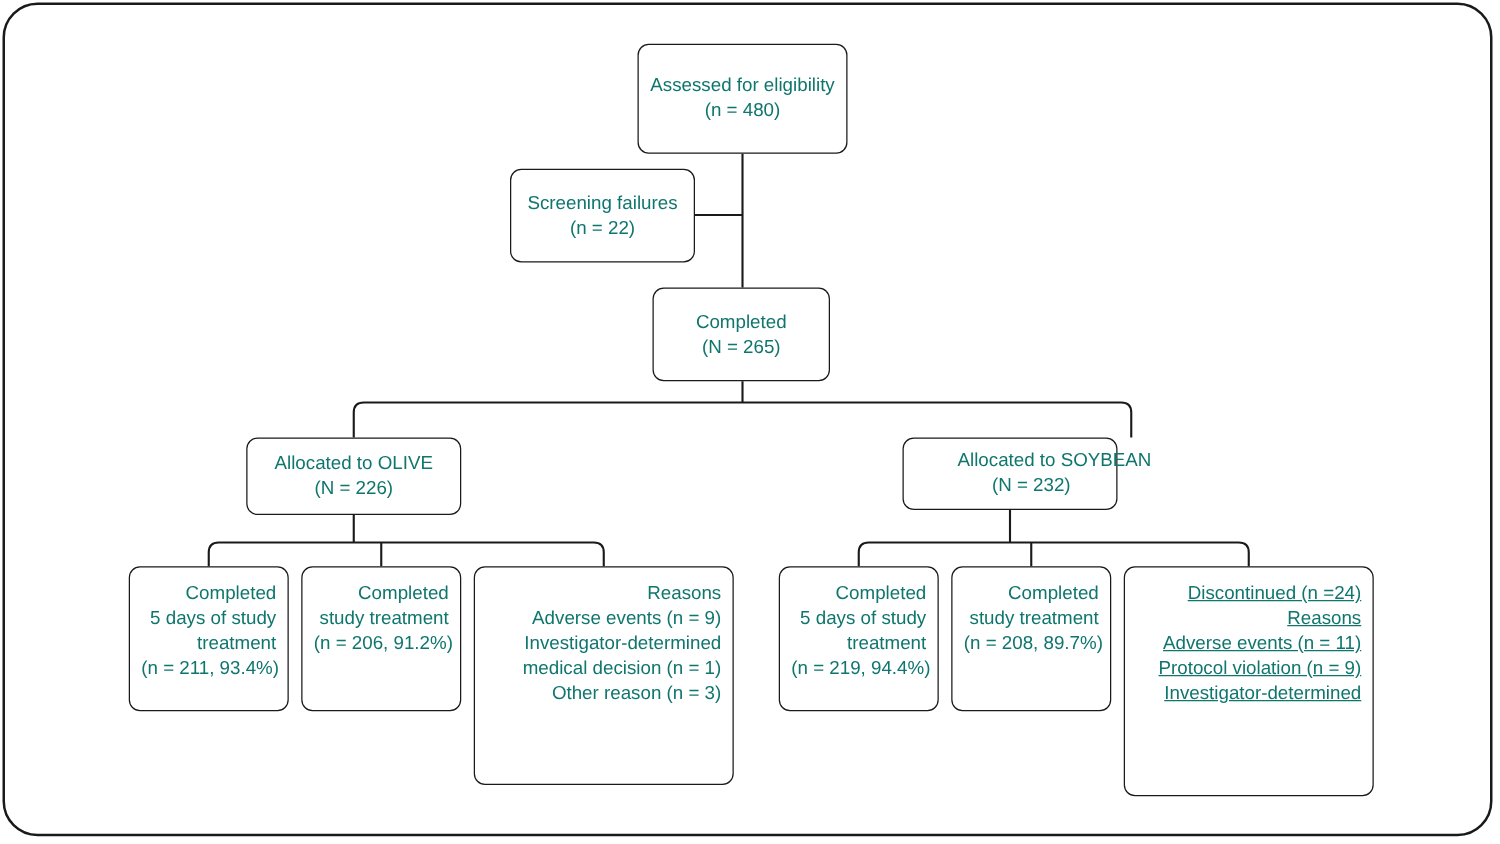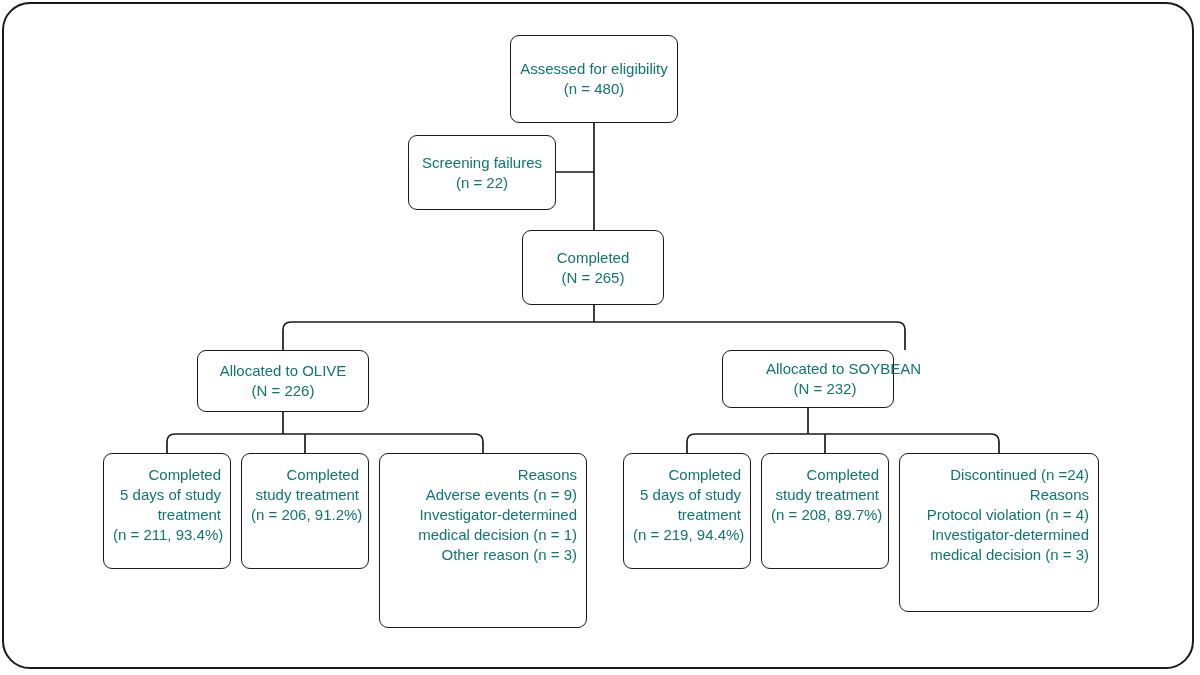--- a/index.html
+++ b/index.html
@@ -81,21 +81,21 @@
   #node-randomized { left: 522px; top: 230px; width: 142px; height: 75px; }
   #node-alloc-olive   { left: 197px; top: 350px; width: 172px; height: 62px; }
   #node-alloc-soybean { left: 722px; top: 350px; width: 172px; height: 58px; padding-left: 34px; }
 
   #node-olive-5days   { left: 103px; top: 453px; width: 128px; height: 116px; }
   #node-olive-study   { left: 241px; top: 453px; width: 128px; height: 116px; }
   #node-olive-disc    { left: 379px; top: 453px; width: 208px; height: 175px; }
 
   #node-soy-5days     { left: 623px; top: 453px; width: 128px; height: 116px; }
   #node-soy-study     { left: 761px; top: 453px; width: 128px; height: 116px; }
-  #node-soy-disc      { left: 899px; top: 453px; width: 200px; height: 159px; }
+  #node-soy-disc      { left: 899px; top: 453px; width: 200px; height: 184px; text-decoration: underline; }
 </style>
 </head>
 <body>
 
 <div id="page">
 
   <div id="frame"></div>
 
   <svg id="connectors" viewBox="0 0 1200 675" xmlns="http://www.w3.org/2000/svg">
 
@@ -191,19 +191,19 @@
       <span class="line-row">Completed</span>
       <span class="line-row">study treatment</span>
       <span class="line-row">(n = 208, 89.7%)</span>
     </div>
   </div>
 
   <div class="node left" id="node-soy-disc">
     <div class="inner">
       <span class="line-row">Discontinued (n =24)</span>
       <span class="line-row">Reasons</span>
-      <span class="line-row">Protocol violation (n = 4)</span>
+      <span class="line-row">Adverse events (n = 11)</span>
+      <span class="line-row">Protocol violation (n = 9)</span>
       <span class="line-row">Investigator-determined</span>
-      <span class="line-row">medical decision (n = 3)</span>
     </div>
   </div>
 
 </div>
 
 </body></html>

